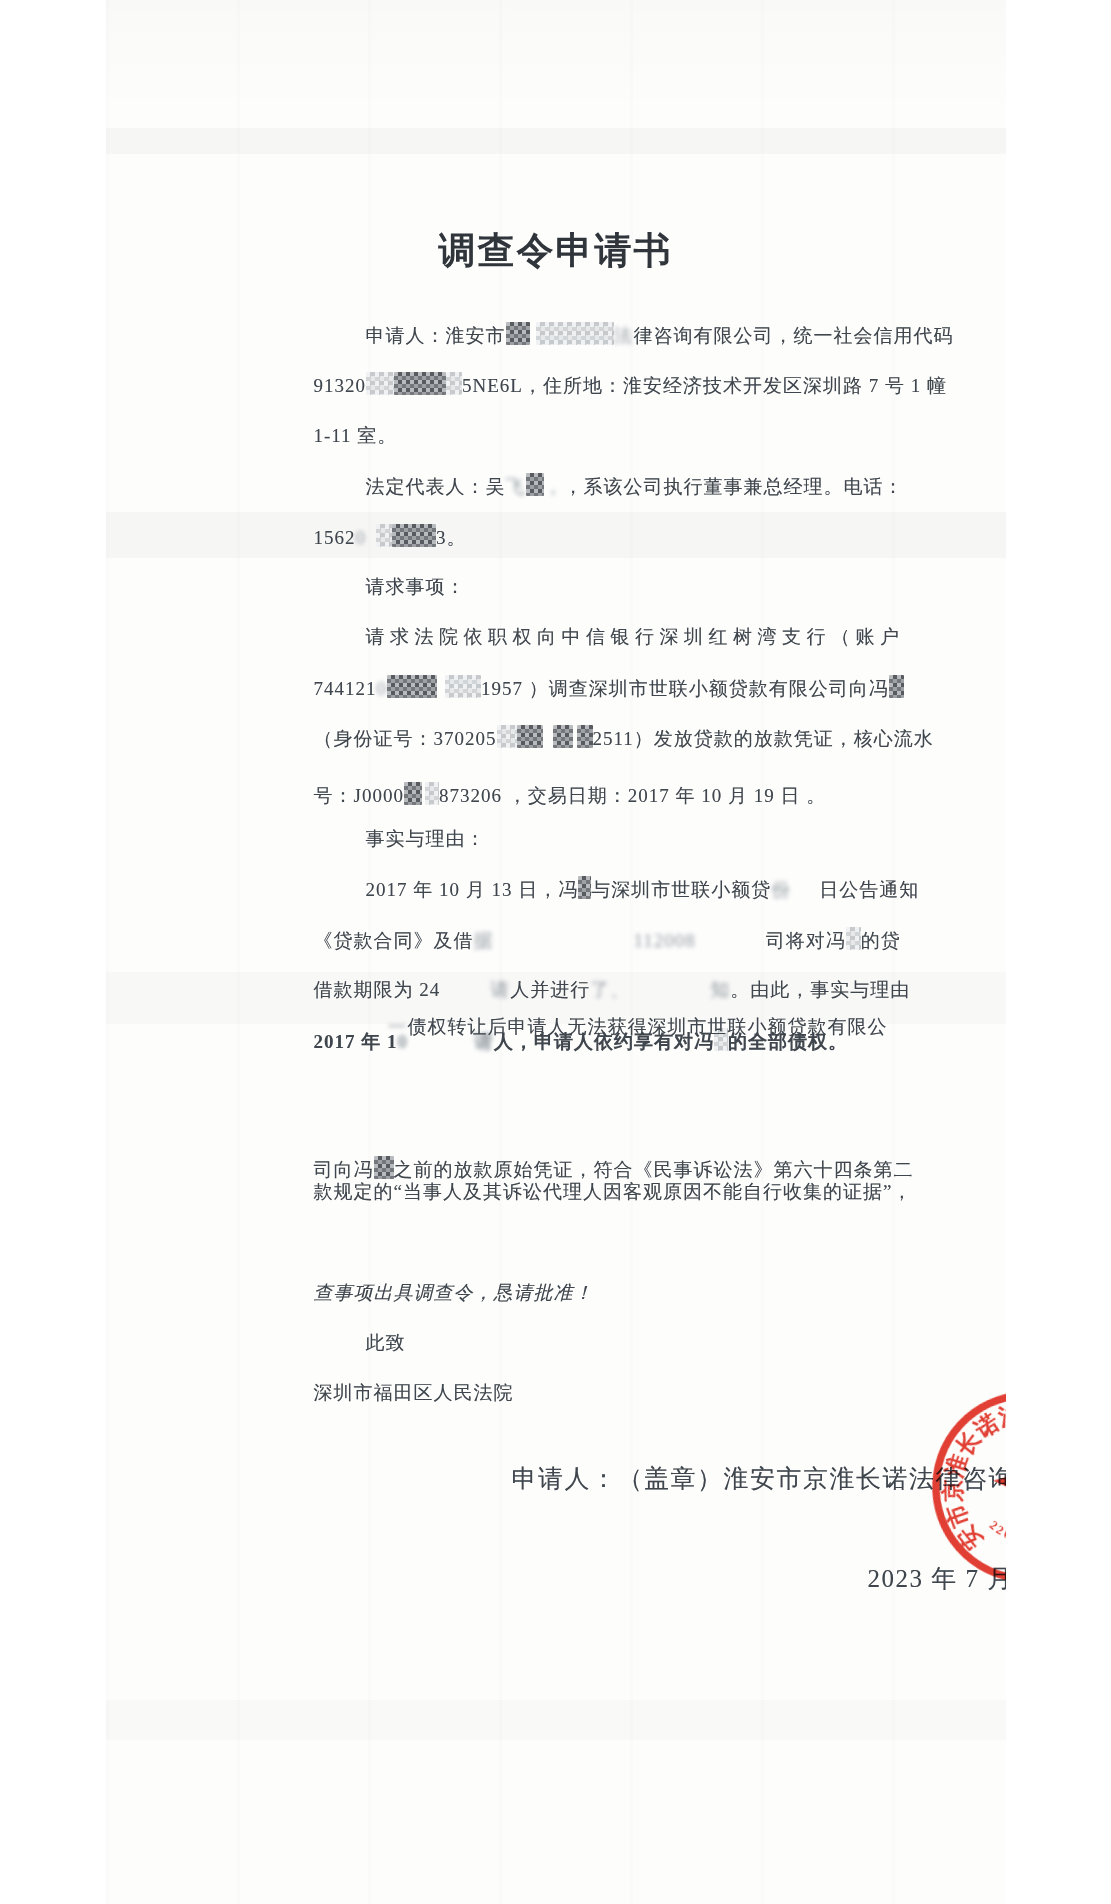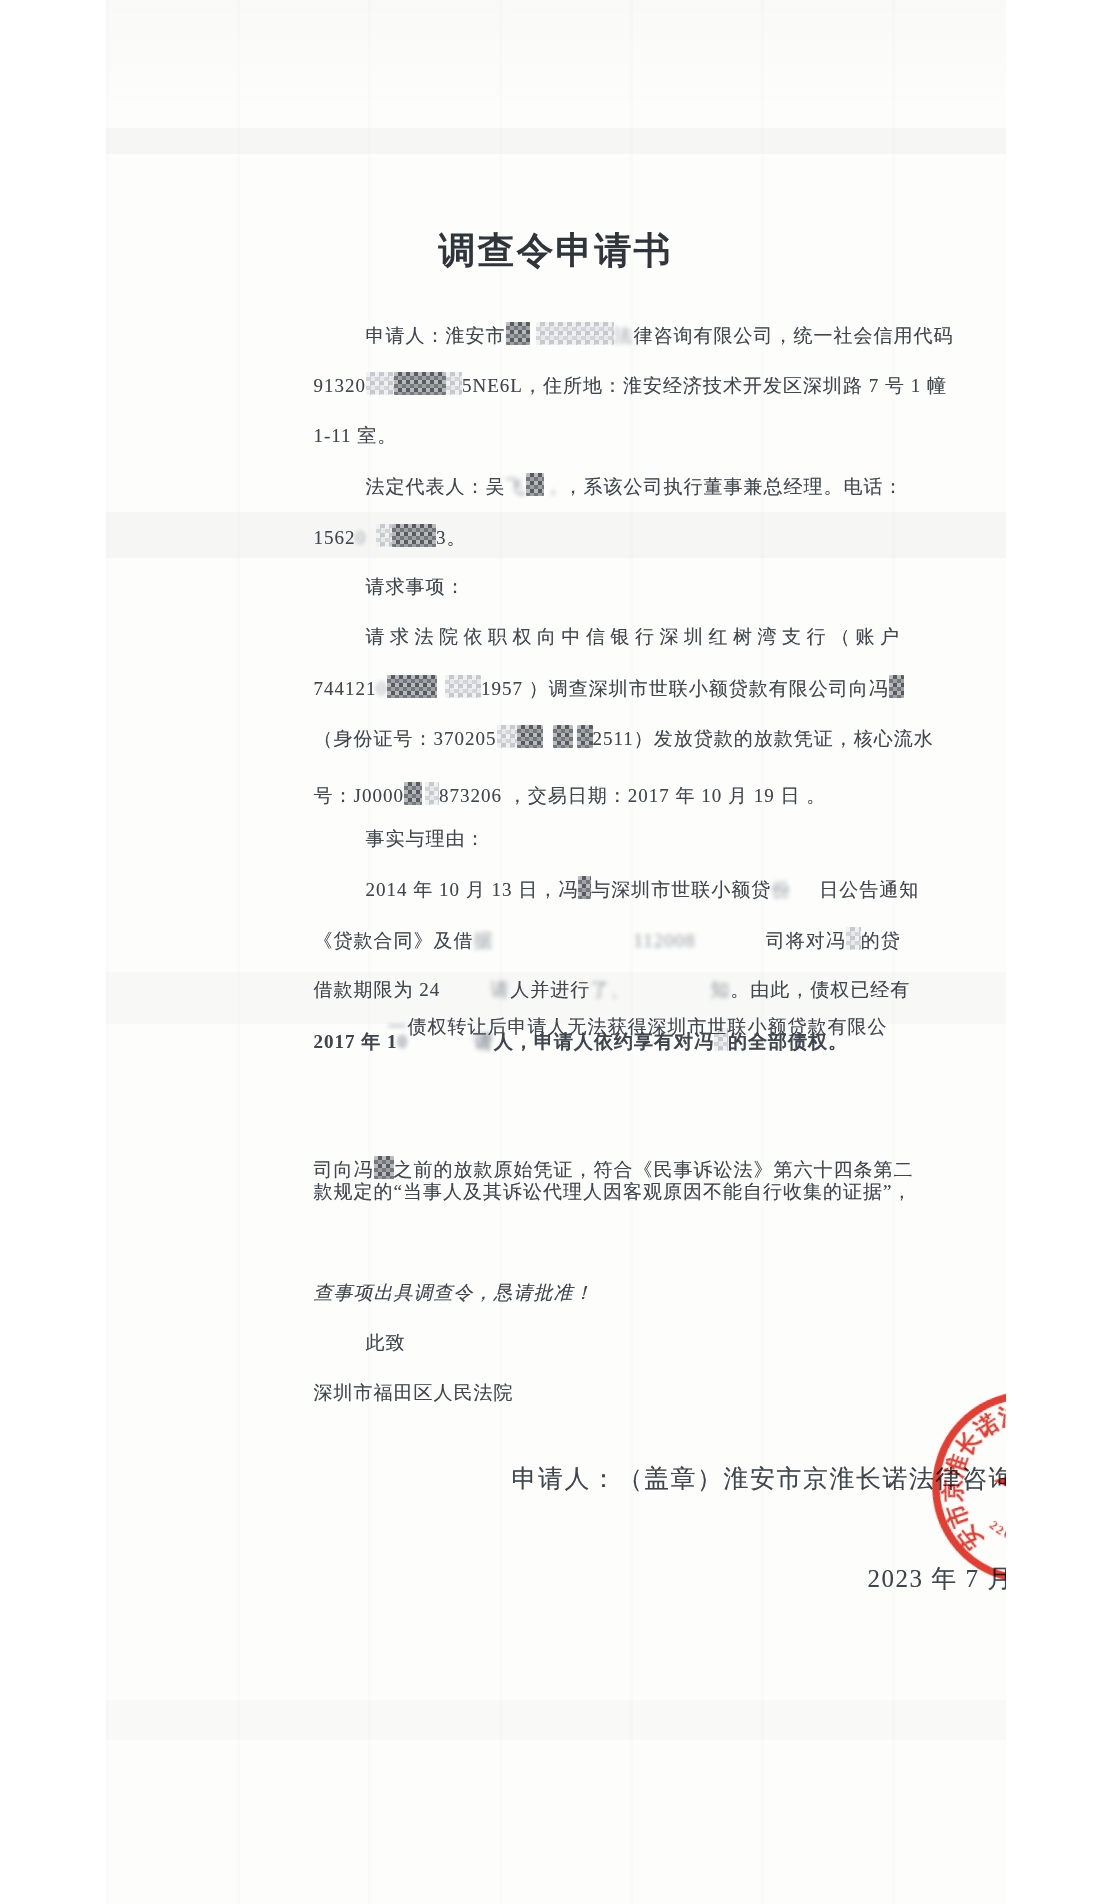--- a/index.html
+++ b/index.html
@@ -100,23 +100,23 @@
       <div class="line" style="top: 372.4px;"><span class="t">91320 </span><span class="rd light" style="width: 28px;"></span><span class="rd dark" style="width: 52px;"></span><span class="rd light" style="width: 16px;"></span><span class="t">5NE6L，住所地：淮安经济技术开发区深圳路 7 号 1 幢</span></div>
       <div class="line" style="top: 422.8px;"><span class="t">1-11 室。</span></div>
       <div class="line indent" style="top: 473.2px;"><span class="t">法定代表人：吴</span><span class="t blur">飞</span><span class="rd dark" style="width: 18px;"></span><span class="t blur">，</span><span class="t">，系该公司执行董事兼总经理。电话：</span></div>
       <div class="line" style="top: 523.6px;"><span class="t">1562</span><span class="t blur">0</span><span class="gap" style="width: 10px;"></span><span class="rd light" style="width: 16px;"></span><span class="rd dark" style="width: 44px;"></span><span class="t">3。</span></div>
       <div class="line indent" style="top: 574px;"><span class="t">请求事项：</span></div>
       <div class="line indent wide" style="top: 624.4px;"><span class="t">请求法院依职权向中信银行深圳红树湾支行（账户</span></div>
       <div class="line" style="top: 674.8px;"><span class="t">744121</span><span class="t blur">0</span><span class="rd dark" style="width: 50px;"></span><span class="gap" style="width: 8px;"></span><span class="rd light" style="width: 36px;"></span><span class="t">1957 ）调查深圳市世联小额贷款有限公司向冯</span><span class="rd dark" style="width: 15px;"></span></div>
       <div class="line" style="top: 725.2px;"><span class="t">（身份证号：370205 </span><span class="rd light" style="width: 20px;"></span><span class="rd dark" style="width: 26px;"></span><span class="gap" style="width: 10px;"></span><span class="rd dark" style="width: 20px;"></span><span class="gap" style="width: 4px;"></span><span class="rd dark" style="width: 16px;"></span><span class="t">2511）发放贷款的放款凭证，核心流水</span></div>
       <div class="line" style="top: 782px;"><span class="t">号：J0000</span><span class="rd dark" style="width: 18px;"></span><span class="gap" style="width: 3px;"></span><span class="rd light" style="width: 14px;"></span><span class="t">873206 ，交易日期：2017 年 10 月 19 日 。</span></div>
       <div class="line indent" style="top: 826px;"><span class="t">事实与理由：</span></div>
-      <div class="line indent" style="top: 876.4px;"><span class="t">2014 年 10 月 13 日，冯</span><span class="rd dark" style="width: 13px;"></span><span class="t">与深圳市世联小额贷</span><span class="t blur">份</span><span class="gap" style="width: 28px;"></span><span class="t">日公告通知</span></div>
+      <div class="line indent" style="top: 876.4px;"><span class="t">2017 年 10 月 13 日，冯</span><span class="rd dark" style="width: 13px;"></span><span class="t">与深圳市世联小额贷</span><span class="t blur">份</span><span class="gap" style="width: 28px;"></span><span class="t">日公告通知</span></div>
       <div class="line" style="top: 926.8px;"><span class="t">《贷款合同》及借</span><span class="t blur">据</span><span class="gap" style="width: 140px;"></span><span class="t blur">112008</span><span class="gap" style="width: 70px;"></span><span class="t">司将对冯</span><span class="rd light" style="width: 15px;"></span><span class="t">的贷</span></div>
-      <div class="line" style="top: 977.2px;"><span class="t">借款期限为 24</span><span class="gap" style="width: 50px;"></span><span class="t blur">请</span><span class="t">人并进行</span><span class="t blur">了、</span><span class="gap" style="width: 80px;"></span><span class="t blur">知</span><span class="t">。由此，债权已经有</span></div>
+      <div class="line" style="top: 977.2px;"><span class="t">借款期限为 24</span><span class="gap" style="width: 50px;"></span><span class="t blur">请</span><span class="t">人并进行</span><span class="t blur">了、</span><span class="gap" style="width: 80px;"></span><span class="t blur">知</span><span class="t">。由此，事实与理由</span></div>
       <div class="line" style="top: 1027.6px; font-weight: bold;"><span class="t">2017 年 1</span><span class="t blur">0</span><span class="gap" style="width: 66px;"></span><span class="t blur">请</span><span class="t">人，申请人依约享有对冯</span><span class="rd light" style="width: 14px;"></span><span class="t">的全部债权。</span></div>
       <div class="line indent2" style="top: 1014px;"><span class="t blur">一</span><span class="t">债权转让后申请人无法获得深圳市世联小额贷款有限公</span></div>
       <div class="line" style="top: 1156px;"><span class="t">司向冯</span><span class="rd dark" style="width: 20px;"></span><span class="t">之前的放款原始凭证，符合《民事诉讼法》第六十四条第二</span></div>
       <div class="line" style="top: 1178.8px;"><span class="t">款规定的“当事人及其诉讼代理人因客观原因不能自行收集的证据”，</span></div>
       <div class="line" style="top: 1279.6px; font-style: italic;"><span class="t">查事项出具调查令，恳请批准！</span></div>
       <div class="line indent" style="top: 1330px;"><span class="t">此致</span></div>
       <div class="line" style="top: 1380.4px;"><span class="t">深圳市福田区人民法院</span></div>
     </div>
 
   <div class="closing-applicant">申请人：（盖章）淮安市京淮长诺法律咨询有限公司</div>

